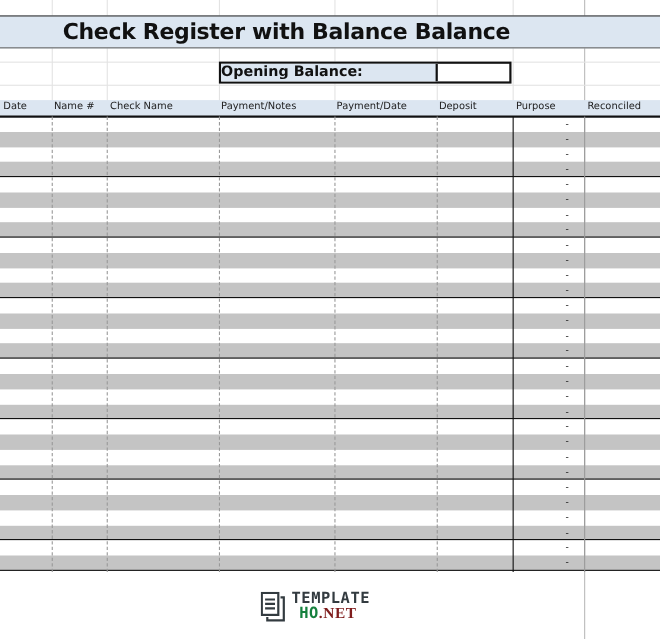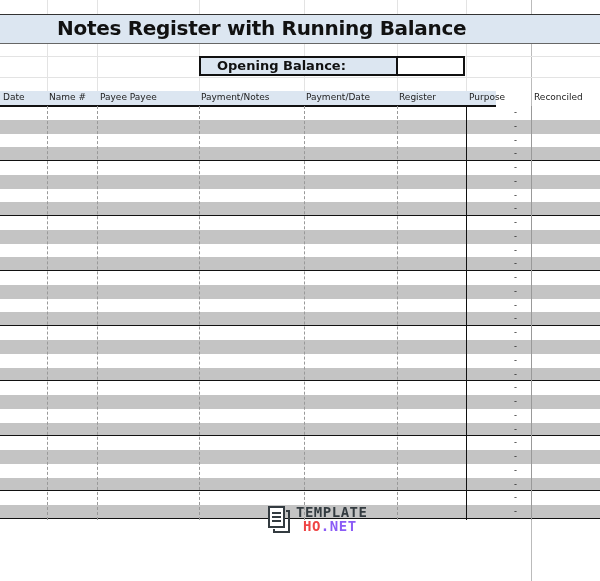--- a/index.html
+++ b/index.html
@@ -2,65 +2,65 @@
 <html><head>
 <meta charset="utf-8">
 <style>
   html,body{margin:0;padding:0;background:#fff;}
   body{width:600px;height:581px;position:relative;overflow:hidden;font-family:"Liberation Sans",sans-serif;}
   .grid-line-v{position:absolute;top:0;width:1px;background:#e3e3e3;}
   .grid-line-h{position:absolute;left:0;width:600px;height:1px;background:#e3e3e3;}
   .title-band{position:absolute;left:0;top:14px;width:600px;height:28px;background:#dce6f1;border-top:1px solid #333;border-bottom:1px solid #666;}
   .title{position:absolute;left:57px;top:16px;font-size:20px;font-weight:bold;color:#111;font-family:"DejaVu Sans",sans-serif;letter-spacing:-0.3px;}
   .ob-box{position:absolute;left:199px;top:56px;width:266px;height:20px;border:2px solid #111;background:#fff;box-sizing:border-box;}
-  .ob-label{position:absolute;left:0;top:0;width:197px;height:100%;background:#dce6f1;border-right:2px solid #111;box-sizing:border-box;font-weight:bold;font-size:13px;padding-left:16px;line-height:16px;font-family:"DejaVu Sans",sans-serif;color:#111;}
+  .ob-label{position:absolute;left:0;top:0;width:197px;height:100%;background:#dce6f1;border-right:2px solid #111;box-sizing:border-box;font-weight:bold;font-size:13px;padding-left:0;line-height:16px;font-family:"DejaVu Sans",sans-serif;color:#111;}
   .ob-value{position:absolute;left:197px;top:0;right:0;height:100%;}
-  .hdr{position:absolute;left:0;top:91px;width:496px;height:14px;background:#dce6f1;border-bottom:2px solid #111;}
+  .hdr{position:absolute;left:0;top:91px;width:600px;height:14px;background:#dce6f1;border-bottom:2px solid #111;}
   .hdr span{position:absolute;top:1px;font-size:9px;color:#222;font-family:"DejaVu Sans",sans-serif;}
   .rows{position:absolute;left:0;top:106px;width:600px;}
   .row{position:relative;height:13.77px;box-sizing:border-box;}
   .row.alt{background:#c4c4c4;}
   .row.sep{border-bottom:1px solid #111;}
   .bal{position:absolute;left:466px;width:65px;text-align:right;padding-right:14px;box-sizing:border-box;font-size:9px;line-height:13px;color:#222;}
   .vdash{position:absolute;top:106px;height:414px;width:0;border-left:1px dashed #999;}
   .vsolid{position:absolute;top:106px;height:414px;width:0;}
-  .logo{position:absolute;left:237px;top:504px;width:120px;height:32px;margin-left:31px;}
+  .logo{position:absolute;left:237px;top:536px;width:120px;height:32px;}
   .logo-text1{position:absolute;left:28px;top:0;font-size:14px;font-weight:bold;color:#333b40;font-family:"DejaVu Sans Mono",monospace;letter-spacing:0.5px;}
   .logo-text2{position:absolute;left:35px;top:14px;font-size:14px;font-weight:bold;font-family:"DejaVu Sans Mono",monospace;letter-spacing:0.5px;}
-  .ho{color:#ef4444;}
-  .net{color:#8b5cf6;}
+  .ho{color:#15803d;}
+  .net{color:#7f1d1d;font-family:Liberation Serif, serif;}
 </style>
 </head>
 <body>
 
 <div class="grid-line-v" style="left:47px;height:106px;"></div>
 <div class="grid-line-v" style="left:97px;height:106px;"></div>
 <div class="grid-line-v" style="left:199px;height:106px;"></div>
 <div class="grid-line-v" style="left:304px;height:106px;"></div>
 <div class="grid-line-v" style="left:397px;height:106px;"></div>
 <div class="grid-line-v" style="left:466px;height:106px;"></div>
 <div class="grid-line-v" style="left:531px;height:581px;background:#bbb;"></div>
 <div class="grid-line-h" style="top:56px;"></div>
 <div class="grid-line-h" style="top:77px;"></div>
 
 <div class="title-band"></div>
-<div class="title">Notes Register with Running Balance</div>
+<div class="title">Check Register with Balance Balance</div>
 
 <div class="ob-box">
   <div class="ob-label">Opening Balance:</div>
   <div class="ob-value"></div>
 </div>
 
 <div class="hdr">
   <span style="left:3px">Date</span>
   <span style="left:49px">Name #</span>
-  <span style="left:100px">Payee Payee</span>
+  <span style="left:100px">Check Name</span>
   <span style="left:201px">Payment/Notes</span>
   <span style="left:306px">Payment/Date</span>
-  <span style="left:399px">Register</span>
+  <span style="left:399px">Deposit</span>
   <span style="left:469px">Purpose</span>
   <span style="left:534px">Reconciled</span>
 </div>
 
 <div class="rows" id="rows">
     <div class="row">
       <span class="bal">-</span>
     </div>
     <div class="row alt">
       <span class="bal">-</span>

